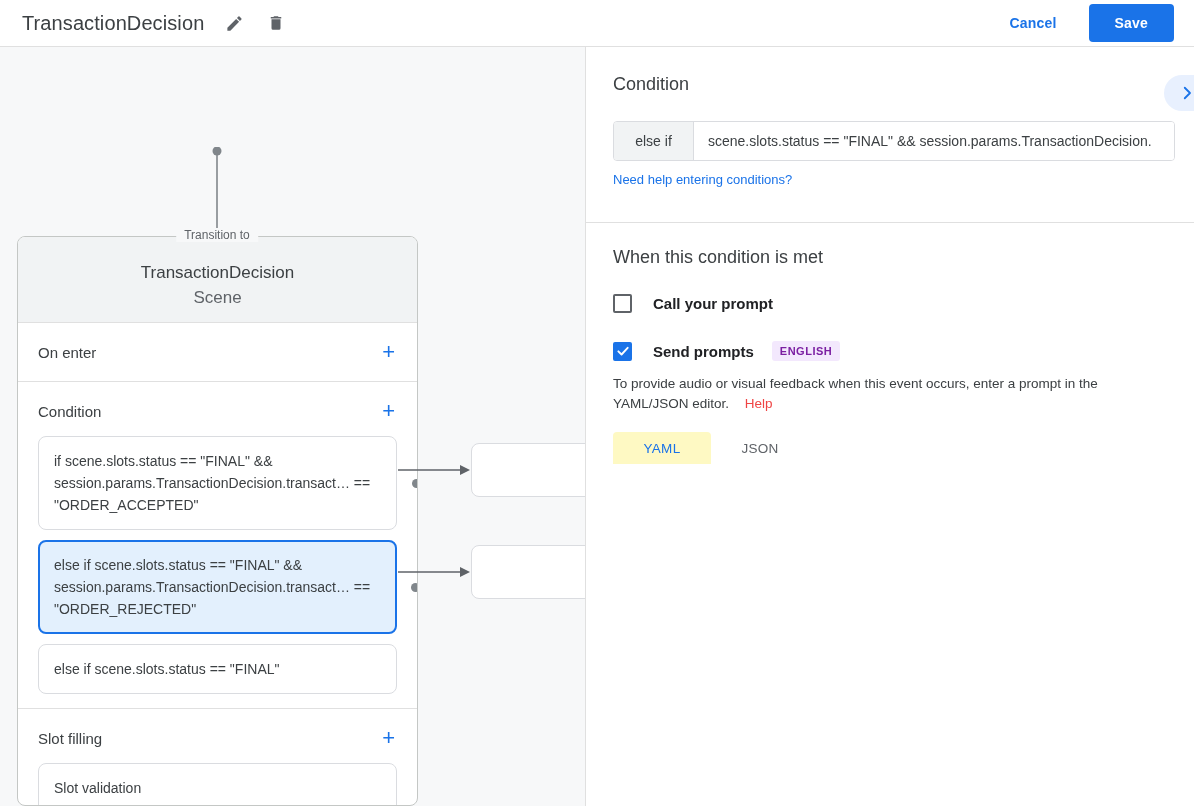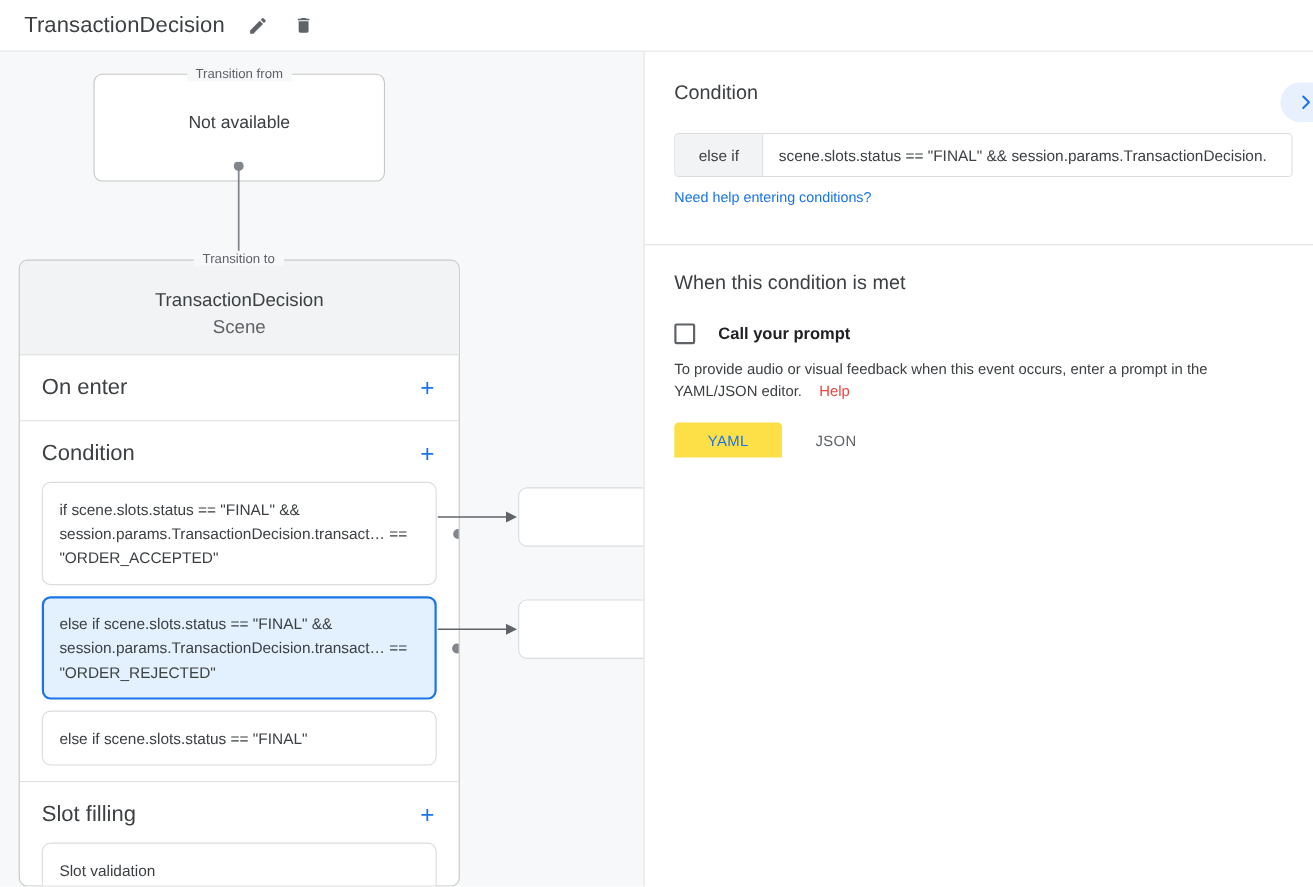--- a/index.html
+++ b/index.html
@@ -95,21 +95,21 @@
     background: #f7f8f9; padding: 0 8px; z-index: 4;
     font-size: 12px; color: #5f6368; white-space: nowrap;
   }
 
   .section { border-bottom: 1px solid #e0e0e0; padding: 0 0 14px 0; }
   .section:last-child { border-bottom: none; }
   .section-head {
     display: flex; align-items: center; justify-content: space-between;
     padding: 18px 20px 4px 20px;
   }
-  .section-title { font-size: 20px; color: #3c4043; }
+  .section-title { font-size: 15px; color: #3c4043; }
   .plus-btn {
     color: #1a73e8; font-size: 22px; line-height: 1; cursor: pointer;
     background: transparent; border: none; padding: 0 2px; font-weight: 300;
   }
   .cond-card {
     margin: 10px 20px 0 20px;
     border: 1px solid #dadce0; border-radius: 8px; background: #ffffff;
     padding: 13px 15px; font-size: 14px; color: #3c4043; line-height: 22px;
     cursor: pointer; position: relative;
   }
@@ -181,47 +181,47 @@
   }
   #prompt-help-link { color: #ef4444; text-decoration: none; cursor: pointer; padding-left: 12px; }
 
   
   #editor-tabs { display: flex; margin: 18px 0 0 27px; }
   .ed-tab {
     width: 98px; height: 32px; display: flex; align-items: center; justify-content: center;
     font-size: 13.5px; color: #5f6368; cursor: pointer; border-radius: 4px 4px 0 0;
     letter-spacing: .3px;
   }
-  .ed-tab.active { background: #fde047; color: #1a73e8; }
+  .ed-tab.active { background: #fef9c3; color: #1a73e8; }
 </style>
 </head>
 <body>
 
 <div id="topbar">
   <div id="title-group">
     <span id="page-title">TransactionDecision</span>
     <button class="icon-btn" title="Edit">
       <svg width="19" height="19" viewBox="0 0 24 24" fill="#5f6368" aria-hidden="true">
         <path d="M3 17.25V21h3.75L17.81 9.94l-3.75-3.75L3 17.25zM20.71 7.04a1 1 0 0 0 0-1.41l-2.34-2.34a1 1 0 0 0-1.41 0l-1.83 1.83 3.75 3.75 1.83-1.83z"></path>
       </svg>
     </button>
     <button class="icon-btn" title="Delete">
       <svg width="18" height="18" viewBox="0 0 24 24" fill="#5f6368" aria-hidden="true">
         <path d="M6 19a2 2 0 0 0 2 2h8a2 2 0 0 0 2-2V7H6v12zM19 4h-3.5l-1-1h-5l-1 1H5v2h14V4z"></path>
       </svg>
     </button>
   </div>
+  <div id="topbar-right">
+    <button id="cancel-button">Cancel</button>
+    <button id="save-button">Save</button>
+  </div>
 </div>
 
 <div id="canvas">
 
-  <div id="transition-from-box" class="fs-box">
-    <span class="fs-legend">Transition from</span>
-    <div id="transition-from-value">Not available</div>
-  </div>
 
   <svg id="arrow-line" viewBox="0 0 10 120">
     <circle cx="5" cy="4" r="4.5" fill="#80868b"></circle>
     <line x1="5" y1="4" x2="5" y2="112" stroke="#80868b" stroke-width="1.6"></line>
     <polygon points="5,120 1,110 9,110" fill="#80868b"></polygon>
   </svg>
 
   <span id="transition-to-legend">Transition to</span>
 
   <div id="transition-to-box">
@@ -293,20 +293,29 @@
   </div>
 
   <div id="met-section">
     <div id="met-heading">When this condition is met</div>
 
     <div class="check-row">
       <span class="cb"></span>
       <span class="check-label">Call your prompt</span>
     </div>
 
+    <div class="check-row" style="margin-top:28px;">
+      <span class="cb checked">
+        <svg width="14" height="14" viewBox="0 0 24 24" fill="none" stroke="#ffffff" stroke-width="3.2" stroke-linecap="round" stroke-linejoin="round" aria-hidden="true">
+          <polyline points="4 12.5 9.5 18 20 6.5"></polyline>
+        </svg>
+      </span>
+      <span class="check-label">Send prompts</span>
+      <span id="language-badge">ENGLISH</span>
+    </div>
 
     <div id="prompt-desc">
       <span>To provide audio or visual feedback when this event occurs, enter a prompt in the YAML/JSON editor.</span>
       <a id="prompt-help-link">Help</a>
     </div>
 
     <div id="editor-tabs">
       <div class="ed-tab active">YAML</div>
       <div class="ed-tab">JSON</div>
     </div>

